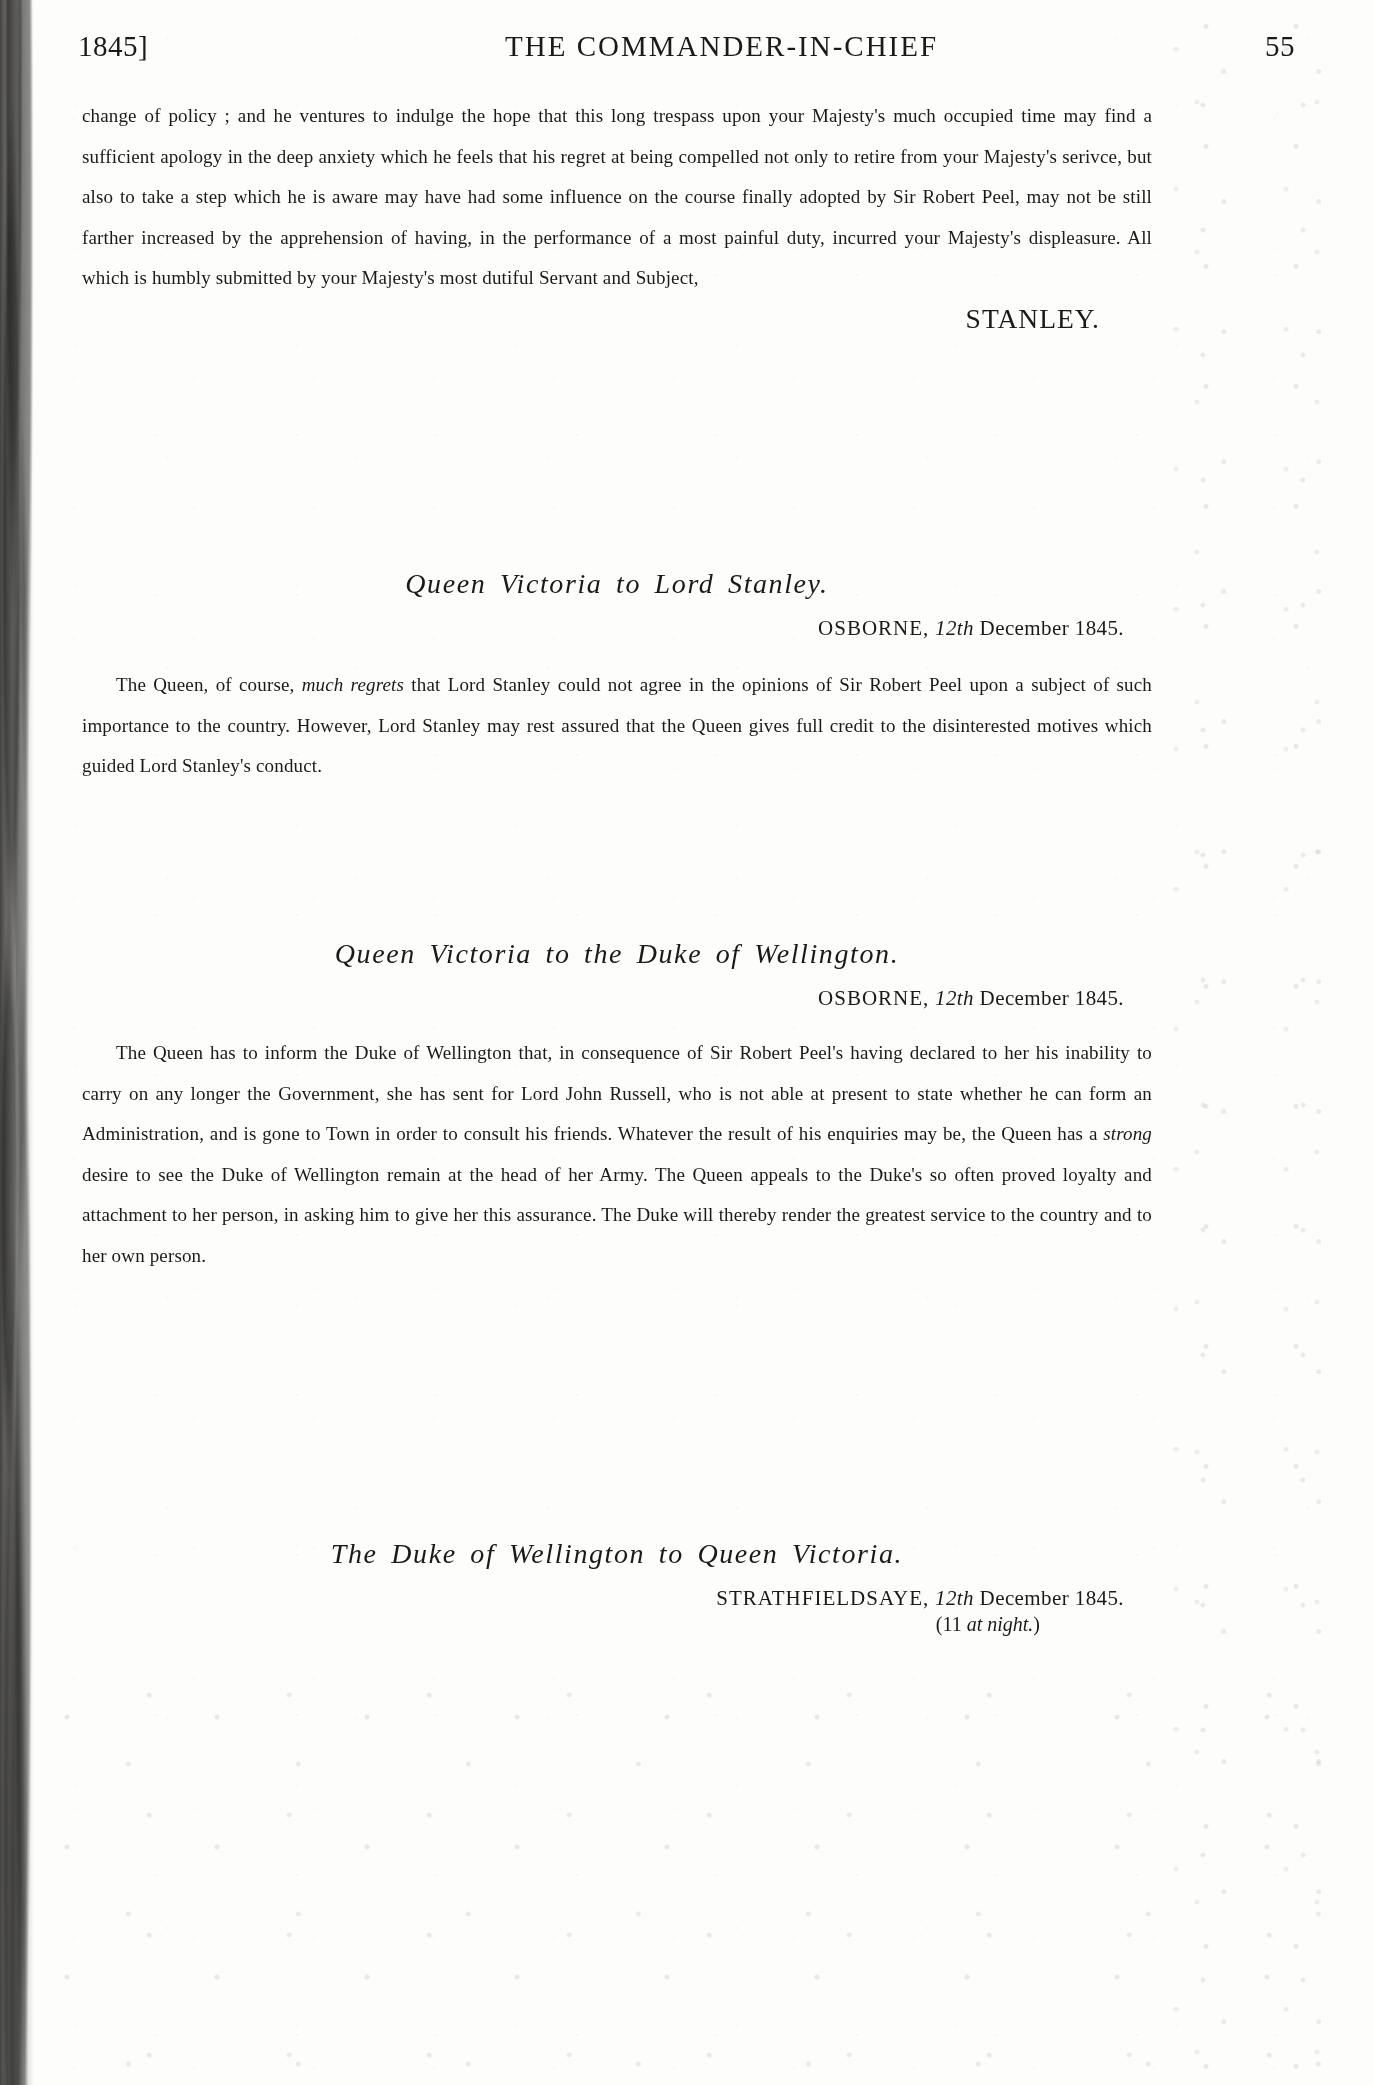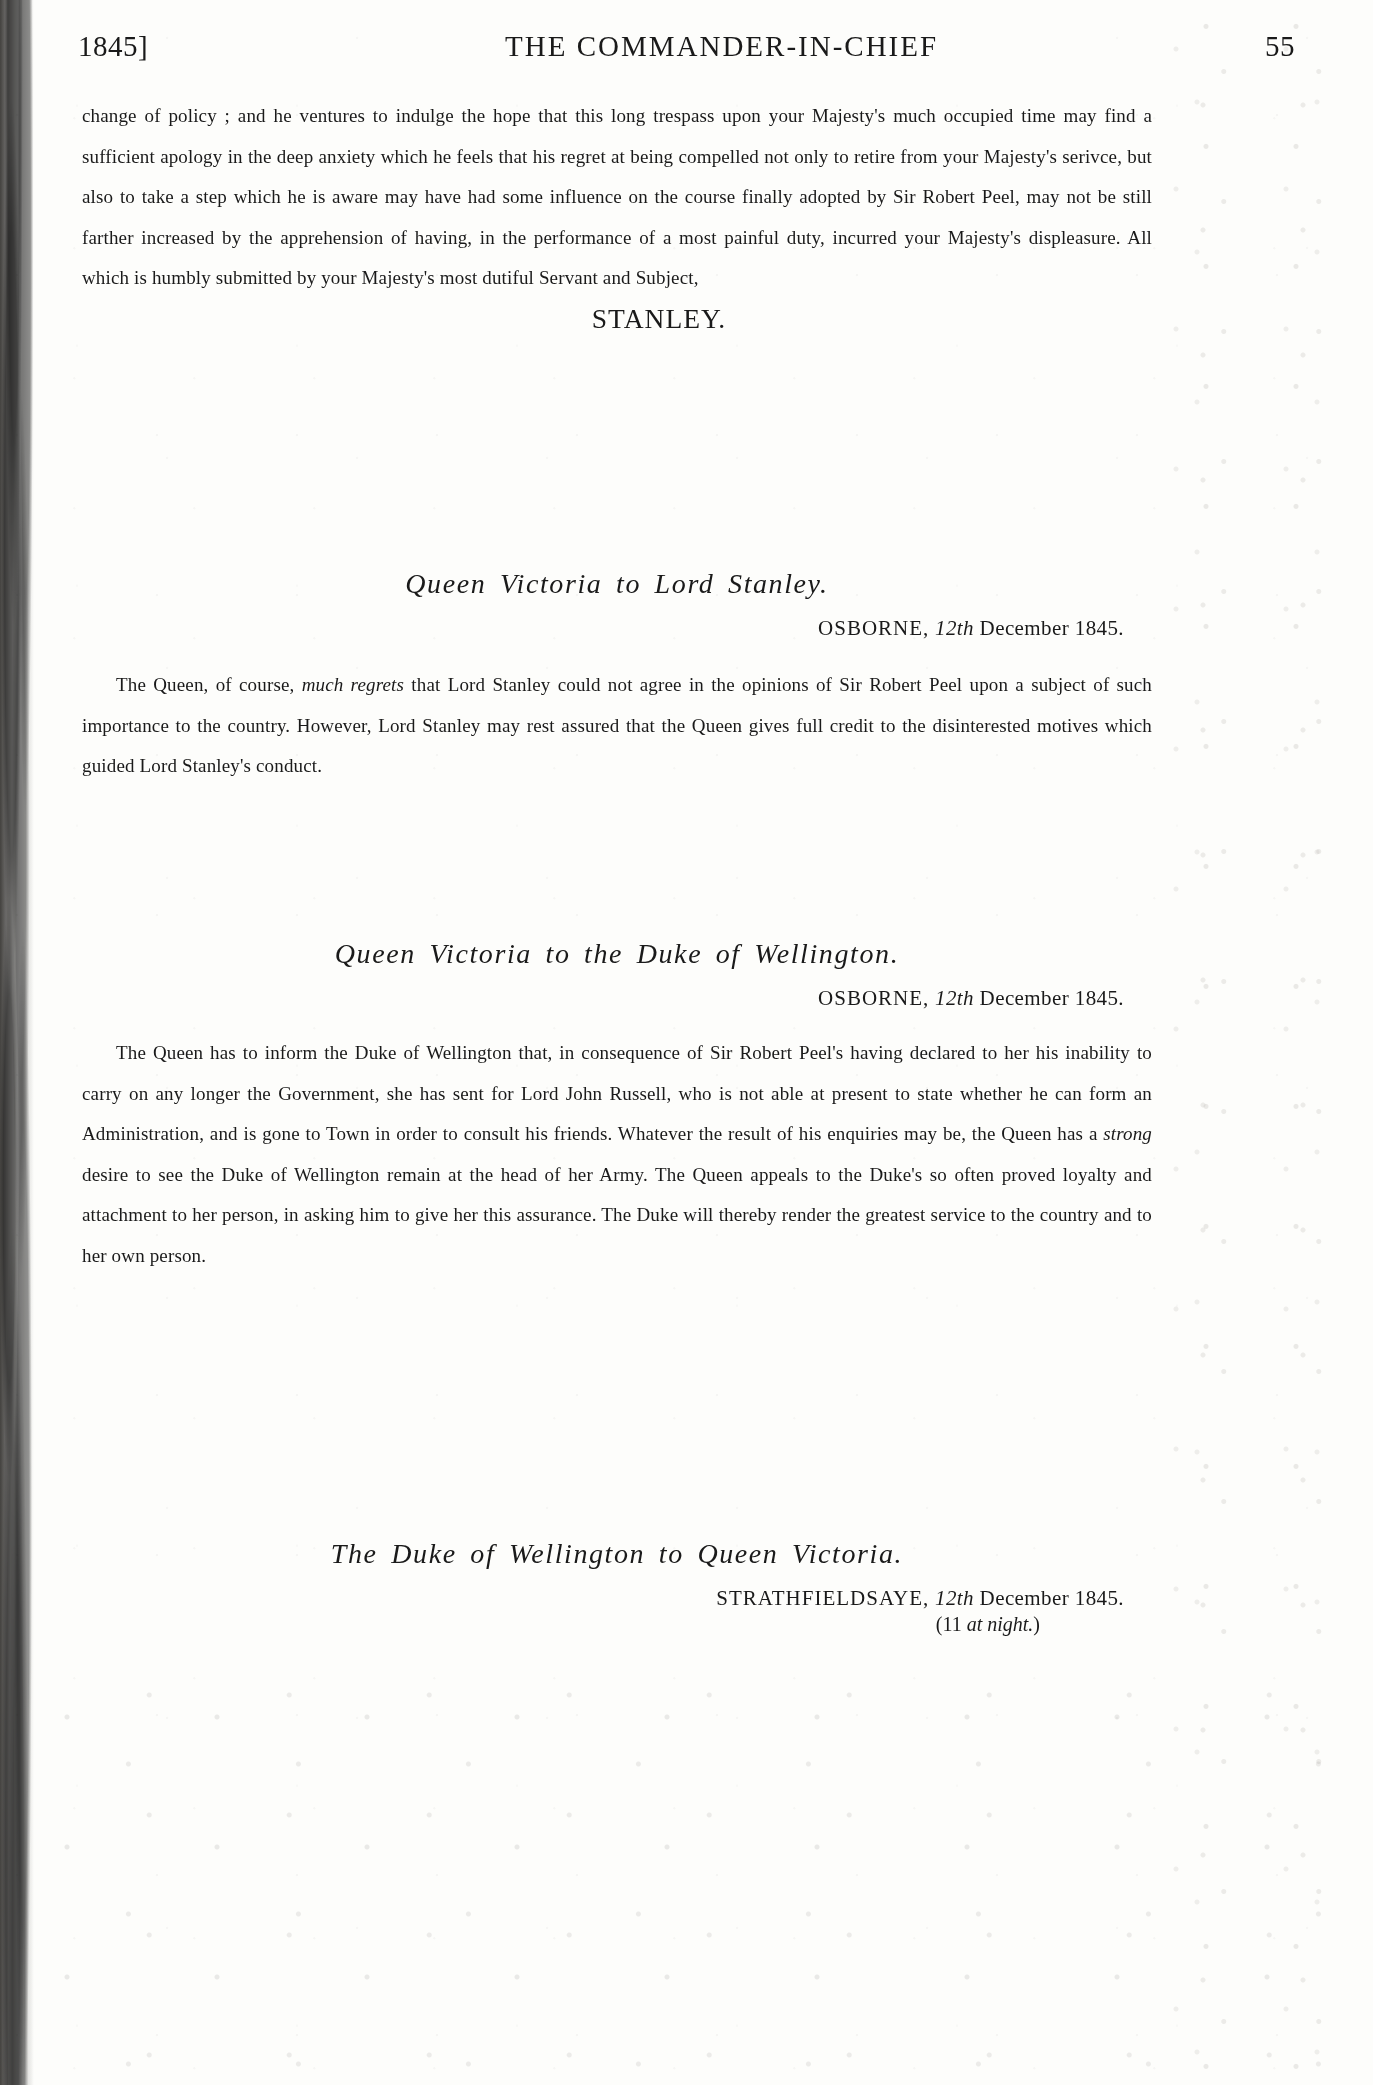--- a/index.html
+++ b/index.html
@@ -123,21 +123,21 @@
     font-size: 19px;
     line-height: 40.6px;
     text-align: justify;
     text-justify: inter-word;
     letter-spacing: .15px;
   }
   p.indent { text-indent: 34px; }
 
   .sig-line {
     display: flex;
-    justify-content: center;
+    justify-content: flex-end;
     align-items: baseline;
     font-size: 27.5px;
     line-height: 40.6px;
   }
   .smallcaps {
     font-variant: small-caps;
     letter-spacing: 1px;
   }
 
   h2.letter-head {

